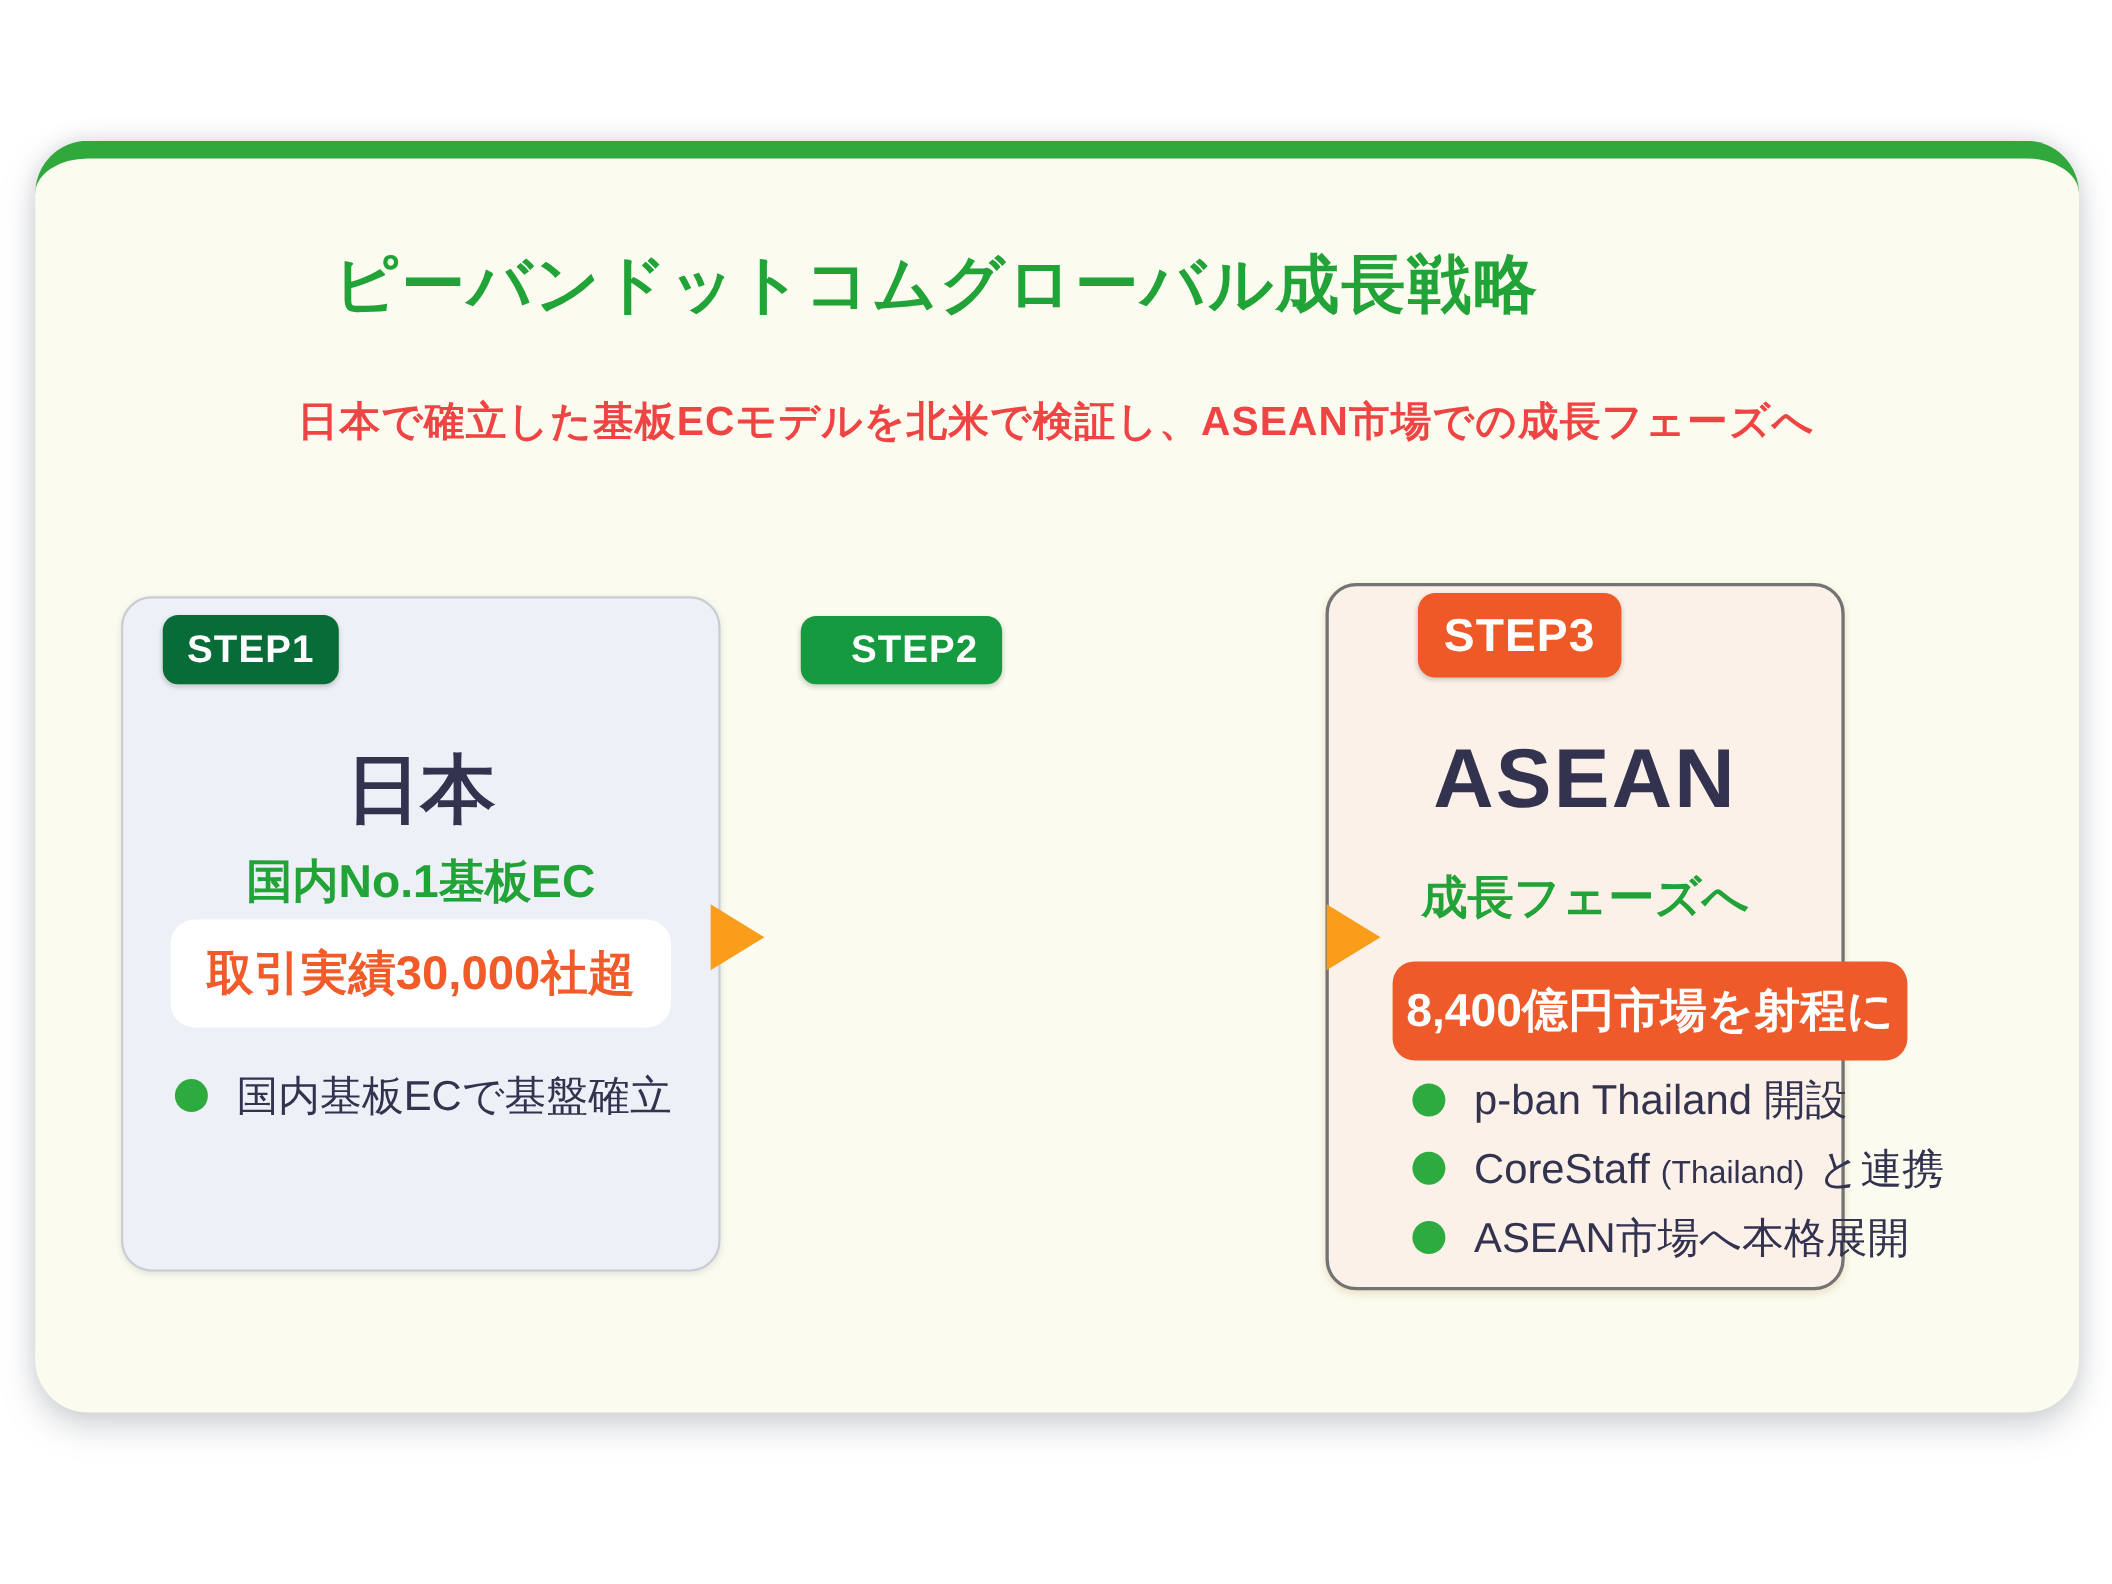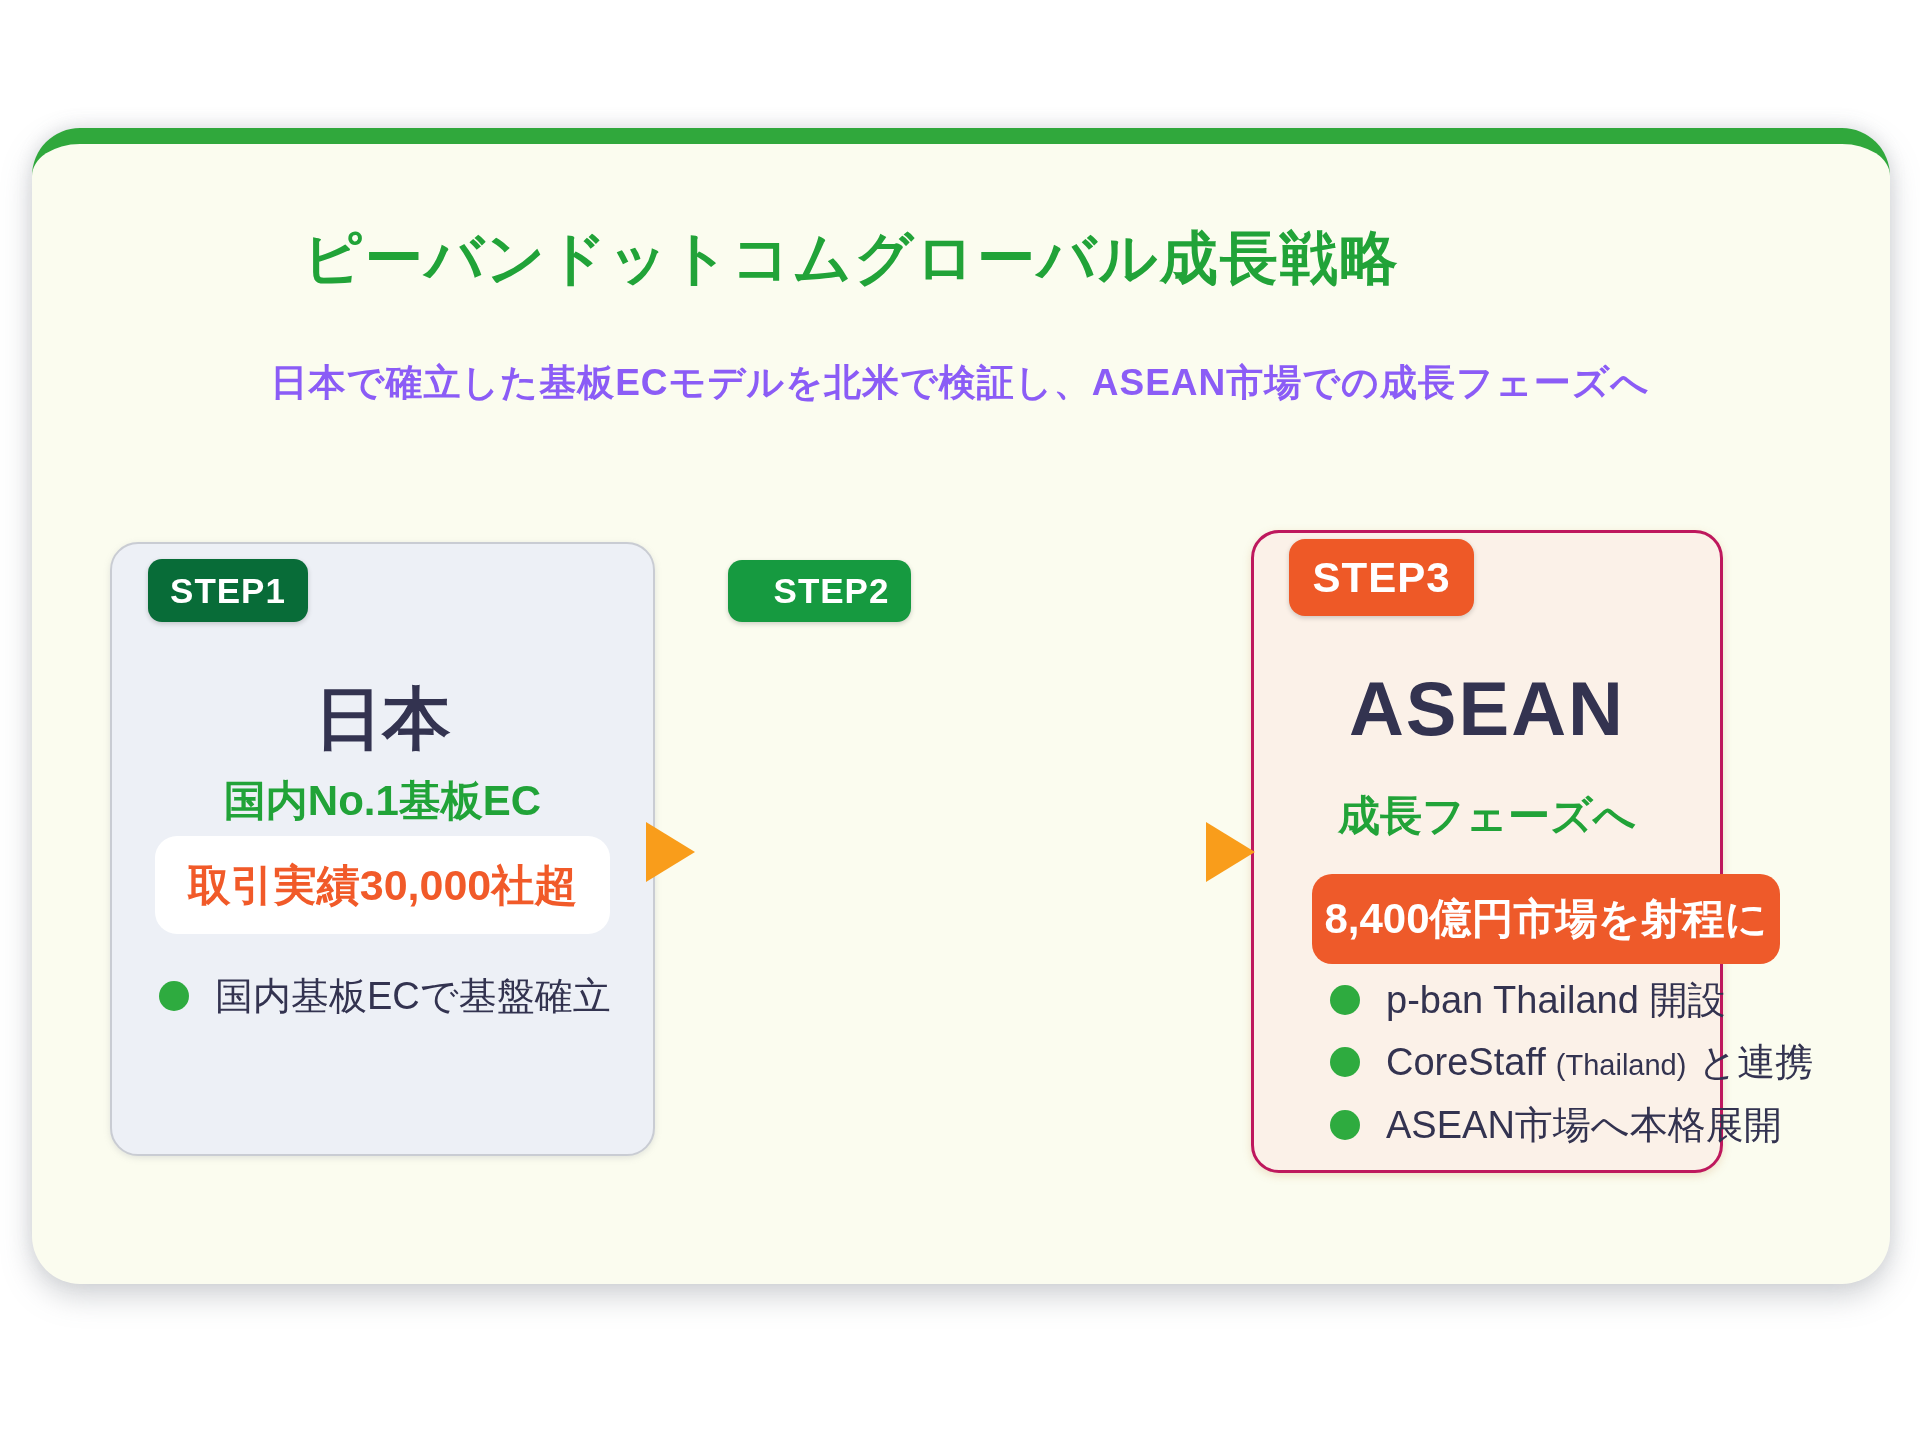--- a/index.html
+++ b/index.html
@@ -22,28 +22,28 @@
   }
 
   .title {
     position:absolute; left:0; top:220px; width:1703px;
     text-align:center; font-size:58px; font-weight:bold;
     color:#21A338; letter-spacing:2px;
   }
   .subtitle {
     position:absolute; left:0; top:358px; width:1920px;
     text-align:center; font-size:37px; font-weight:bold;
-    color:#8b5cf6; letter-spacing:1px;
+    color:#ef4444; letter-spacing:1px;
   }
 
   
   .card { position:absolute; box-sizing:border-box; border-radius:28px; }
   .c1 { left:110px;  top:542px; width:545px; height:614px; background:#EDF0F6; border:2px solid #C9CCD3; box-shadow:0 2px 6px rgba(150,155,165,.25); }
   .c2 { left:690px;  top:542px; width:545px; height:614px; background:#EDF0F6; border:2px solid #C9CCD3; box-shadow:0 2px 6px rgba(150,155,165,.25); }
-  .c3 { left:1251px; top:530px; width:472px; height:643px; background:#FBF1E8; border:3px solid #be185d; box-shadow:0 3px 8px rgba(200,140,80,.25); }
+  .c3 { left:1205px; top:530px; width:472px; height:643px; background:#FBF1E8; border:3px solid #737373; box-shadow:0 3px 8px rgba(200,140,80,.25); }
 
   
   .badge {
     position:absolute; display:flex; align-items:center; justify-content:center;
     color:#ffffff; font-weight:bold; letter-spacing:1px;
     box-shadow:0 2px 5px rgba(0,0,0,.18);
     margin-top:48px;
   }
   .b1 { left:148px;  top:511px; width:160px; height:63px; background:#086C38; border-radius:14px; font-size:35px; }
   .b2 { left:728px;  top:512px; width:159px; height:62px; background:#169A40; border-radius:14px; font-size:35px;padding-left:24px; }

